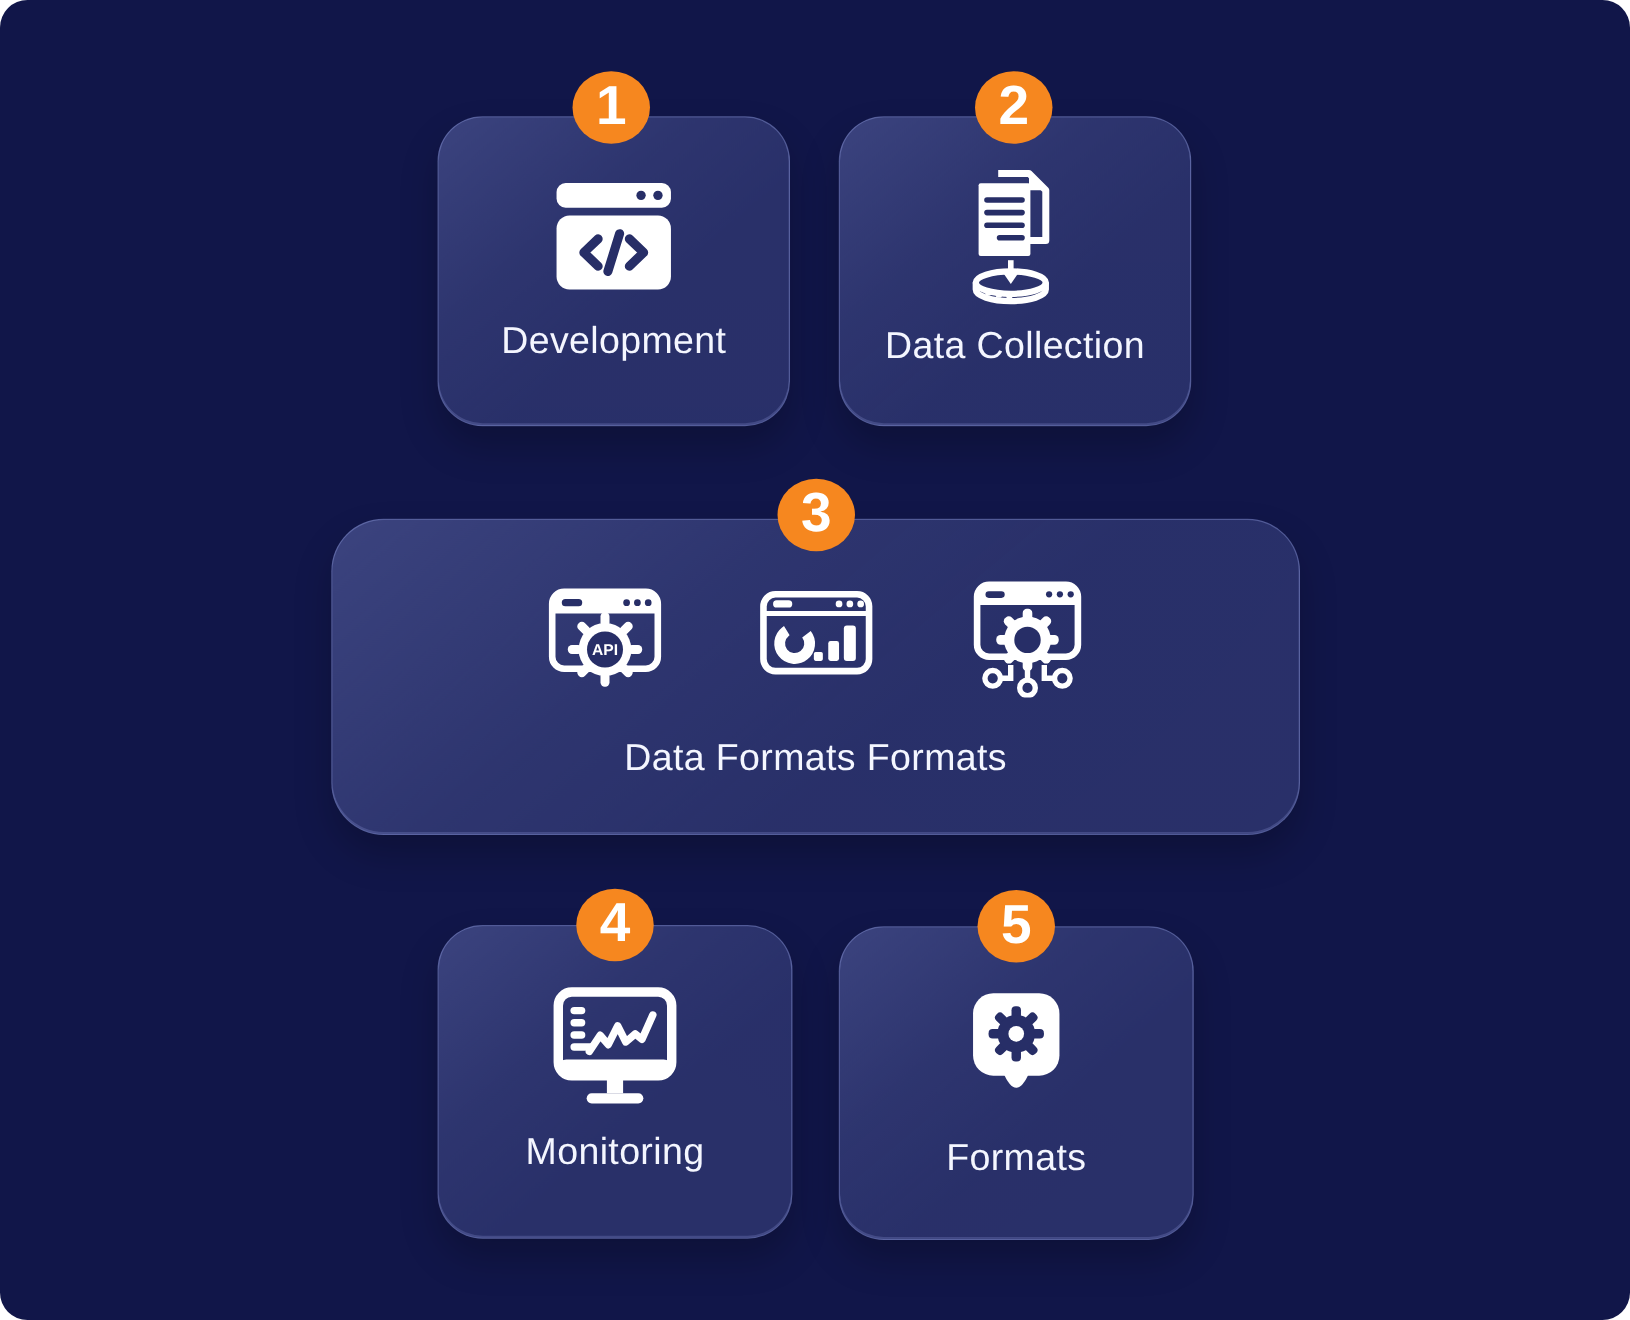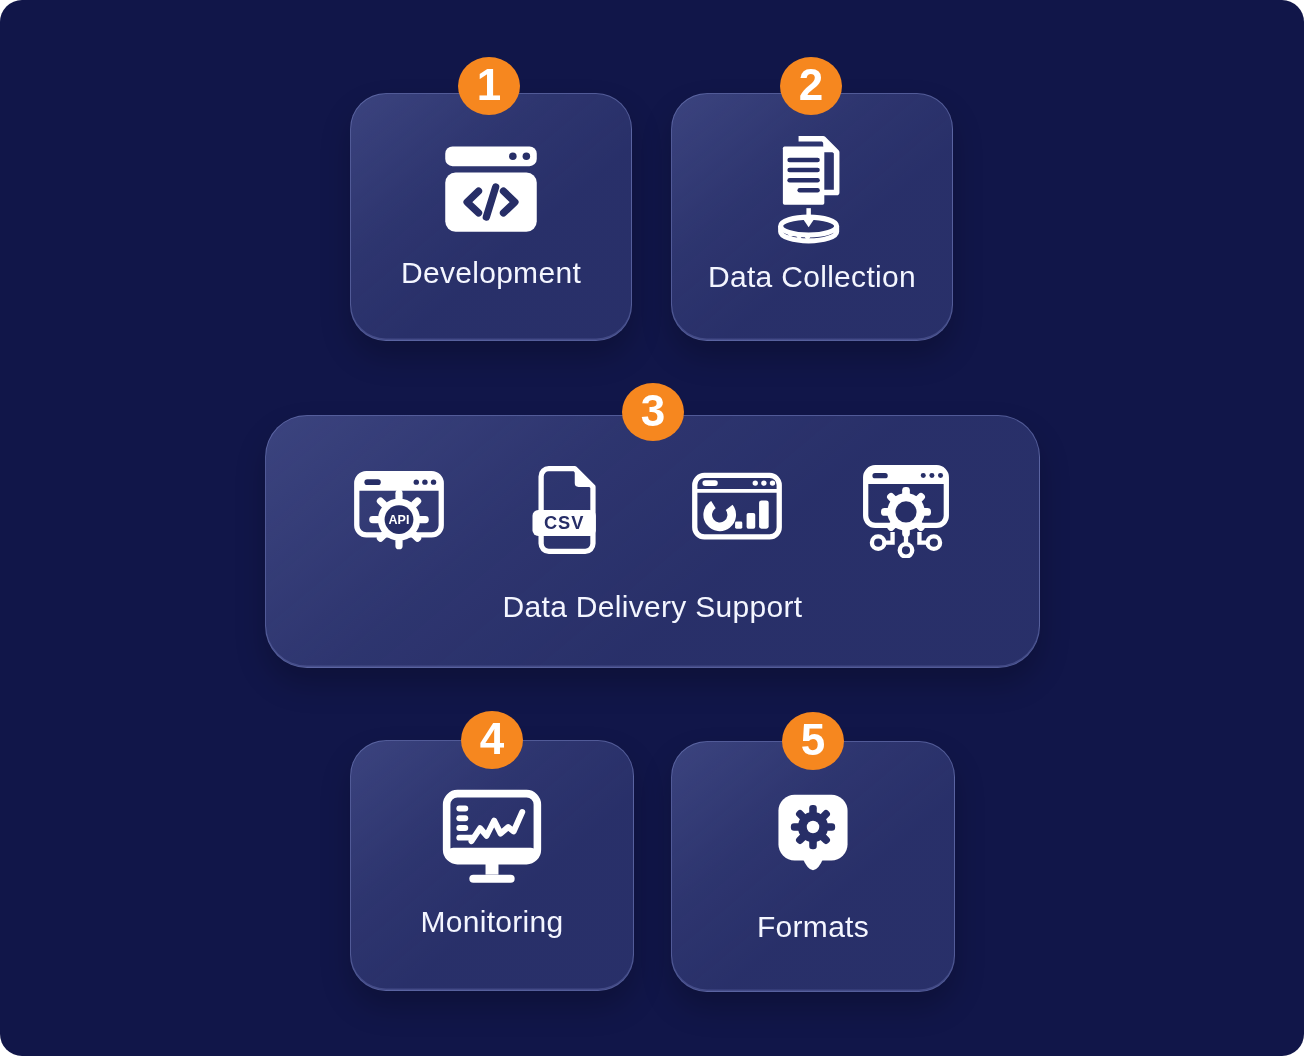--- a/index.html
+++ b/index.html
@@ -131,28 +131,20 @@
               <rect x="46.25" y="29" width="7.5" height="12" rx="3.5" transform="rotate(225 50 60)"></rect>
               <rect x="46.25" y="29" width="7.5" height="12" rx="3.5" transform="rotate(270 50 60)"></rect>
               <rect x="46.25" y="29" width="7.5" height="12" rx="3.5" transform="rotate(315 50 60)"></rect>
               <circle cx="50" cy="60" r="22"></circle>
             </g>
             <circle cx="50" cy="60" r="15" fill="#272e67"></circle>
             <text x="50" y="65" font-size="13" font-weight="700" fill="#fff" text-anchor="middle">API</text>
           </svg>
         </div>
 
-        <div class="icon-wrap">
-          <svg width="96" height="96" viewBox="0 0 100 100">
-            <path d="M30 7 h27 l19 19 v59 a8 8 0 0 1 -8 8 h-38 a8 8 0 0 1 -8 -8 v-70 a8 8 0 0 1 8 -8 z" fill="none" stroke="#fff" stroke-width="5.5" stroke-linejoin="round"></path>
-            <path d="M57 7 l19 19 h-15 a4 4 0 0 1 -4 -4 z" fill="#fff"></path>
-            <rect x="13" y="50" width="66" height="27" rx="6" fill="#fff"></rect>
-            <text x="46" y="70" font-size="19" font-weight="700" fill="#272e67" text-anchor="middle" letter-spacing="1">CSV</text>
-          </svg>
-        </div>
 
         <div class="icon-wrap">
           <svg width="96" height="96" viewBox="0 0 100 100">
             <rect x="6" y="14" width="88" height="64" rx="10" fill="none" stroke="#fff" stroke-width="5.5"></rect>
             <line x1="8" y1="30" x2="92" y2="30" stroke="#fff" stroke-width="4"></line>
             <rect x="14" y="19" width="16" height="6" rx="3" fill="#fff"></rect>
             <circle cx="69" cy="22" r="2.8" fill="#fff"></circle>
             <circle cx="78" cy="22" r="2.8" fill="#fff"></circle>
             <circle cx="87" cy="22" r="2.8" fill="#fff"></circle>
             <circle cx="32" cy="55" r="12.5" fill="none" stroke="#fff" stroke-width="9" stroke-dasharray="60 18.5" transform="rotate(-38 32 55)"></circle>
@@ -187,21 +179,21 @@
               <circle cx="50" cy="52" r="19.5"></circle>
             </g>
             <circle cx="50" cy="52" r="11" fill="#272e67"></circle>
             <circle cx="21" cy="84" r="6.5" fill="none" stroke="#fff" stroke-width="4.5"></circle>
             <circle cx="79" cy="84" r="6.5" fill="none" stroke="#fff" stroke-width="4.5"></circle>
             <circle cx="50" cy="92" r="6.5" fill="none" stroke="#fff" stroke-width="4.5"></circle>
           </svg>
         </div>
 
       </div>
-      <div class="card-label">Data Delivery Support</div>
+      <div class="card-label">Data Formats Formats</div>
       <div class="badge badge-3" style="left:356px;top:-33px;">
         <span>3</span>
       </div>
     </section>
 
     <section class="card card-4">
       <div class="icon-wrap">
         <svg width="108" height="108" viewBox="0 0 100 100">
           <rect x="8" y="8" width="84" height="62" rx="10" fill="none" stroke="#fff" stroke-width="7"></rect>
           <rect x="8" y="58" width="84" height="12" rx="6" fill="#fff"></rect>

